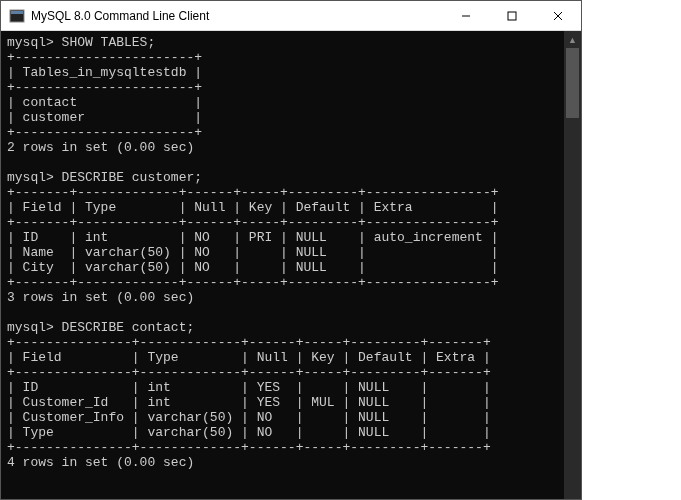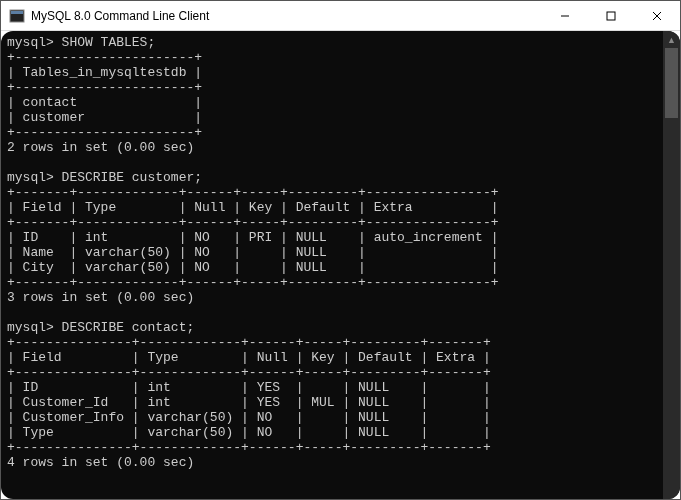--- a/index.html
+++ b/index.html
@@ -4,21 +4,21 @@
   <style>
     * { box-sizing: border-box; margin: 0; padding: 0; }
     body {
       font-family: "Segoe UI", Tahoma, sans-serif;
       background: #fff;
       width: 681px;
       height: 500px;
       overflow: hidden;
     }
     .window {
-      width: 681px;
+      width: 582px;
       height: 500px;
       border: 1px solid #555;
       display: flex;
       flex-direction: column;
     }
     .titlebar {
       height: 30px;
       background: #fff;
       display: flex;
       align-items: center;
@@ -51,21 +51,20 @@
       justify-content: center;
       font-size: 12px;
       color: #000;
       cursor: pointer;
     }
     .terminal-wrap {
       flex: 1;
       display: flex;
       background: #0c0c0c;
       overflow: hidden;
-      border-radius: 12px;
     }
     .terminal {
       flex: 1;
       padding: 4px 6px;
       font-family: Consolas, "Courier New", monospace;
       font-size: 13px;
       line-height: 15px;
       color: #cccccc;
       white-space: pre;
       overflow: hidden;

